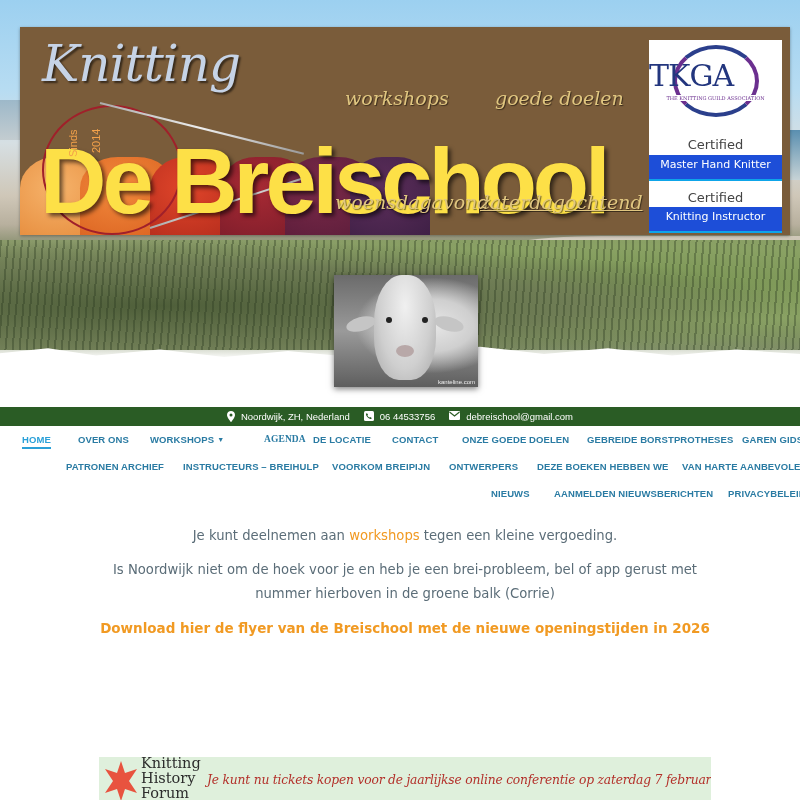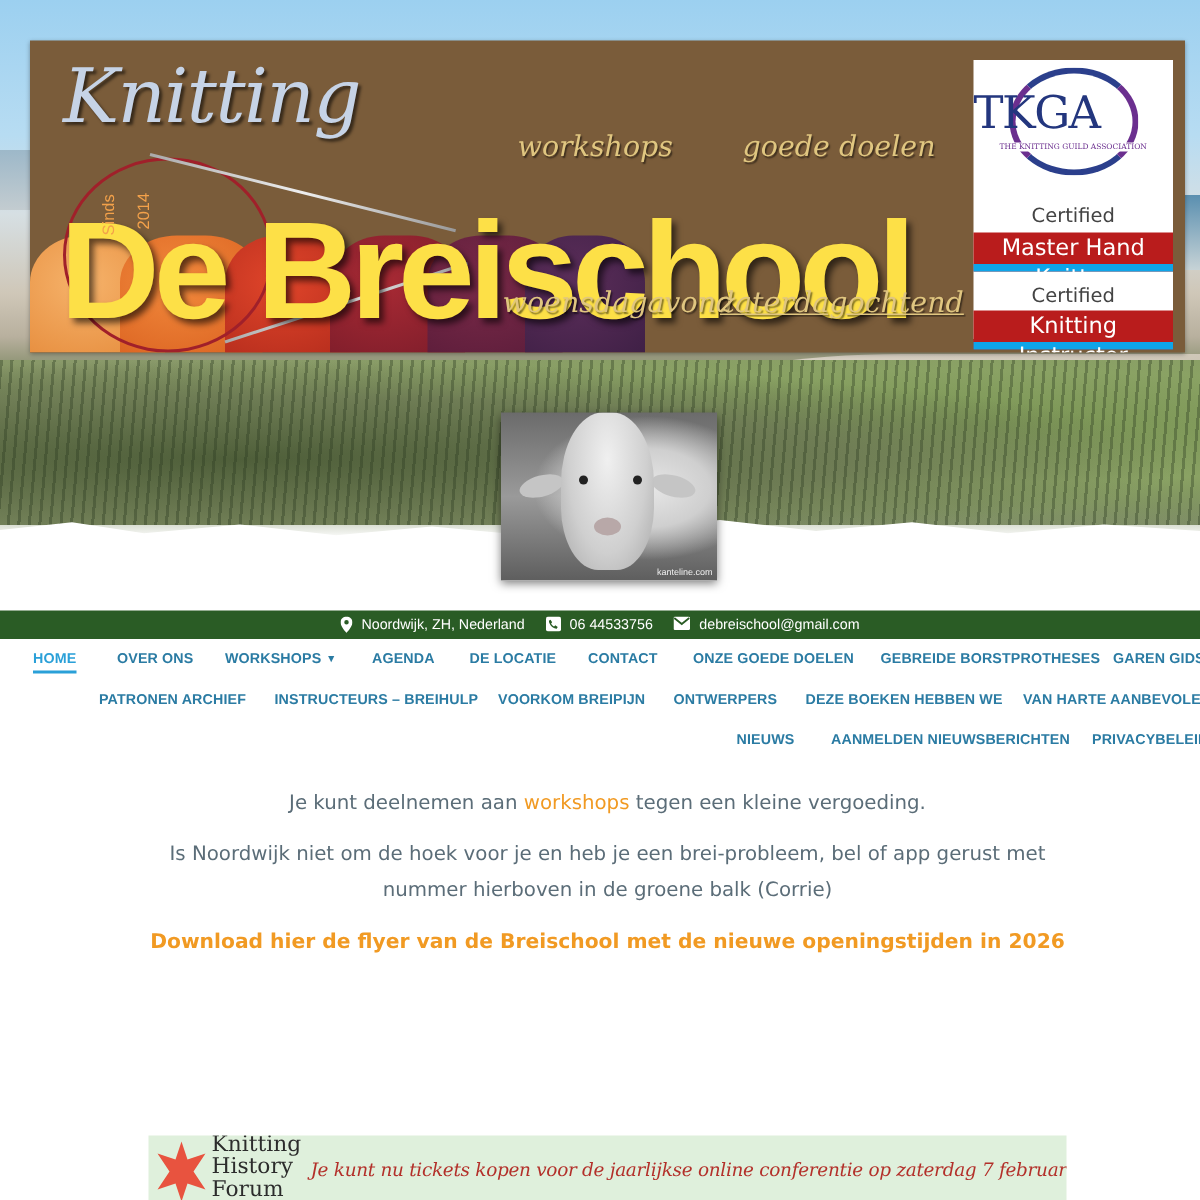--- a/index.html
+++ b/index.html
@@ -56,22 +56,22 @@
 
   .badge { position:absolute; left:629px; top:13px; width:133px; height:186px; background:#ffffff; }
   .badge .ring { position:absolute; left:24px; top:5px; width:86px; height:72px; border-radius:50%;
     border:4px solid #2b3f8c; border-left-color:#6b2f8f; border-right-color:#6b2f8f; }
   .badge .tkga { position:absolute; left:0; top:18px; width:136px; text-align:left; font-family:"DejaVu Serif", serif;
     font-size:30px; color:#23367e; letter-spacing:-1px; background:transparent; }
   .badge .guild { position:absolute; left:8px; top:55px; width:117px; text-align:center; font-size:5px; color:#6b2f8f; background:#fff; font-family:"DejaVu Serif", serif; }
   .badge .cert { position:absolute; left:0; width:133px; text-align:center; font-size:13px; color:#444; font-family:"DejaVu Sans", sans-serif; }
   .badge .cert1 { top:97px; }
   .badge .cert2 { top:150px; }
-  .badge .bar { position:absolute; left:0; width:133px; height:20px; background:#b91c1c; color:#fff; text-align:center;
-    font-size:15px; line-height:20px; font-family:"DejaVu Sans", sans-serif; border-bottom:5px solid #0ea5e9; height:26px; }
+  .badge .bar { position:absolute; left:0; width:133px; height:20px; background:#1d4ed8; color:#fff; text-align:center;
+    font-size:11px; line-height:20px; font-family:"DejaVu Sans", sans-serif; border-bottom:2px solid #0ea5e9; height:26px; }
   .badge .bar1 { top:115px; }
   .badge .bar2 { top:167px; }
 
   
   .sheep { position:absolute; left:334px; top:275px; width:144px; height:112px; background:#888;
     box-shadow: 0 2px 6px rgba(0,0,0,0.5); overflow:hidden;
     background: radial-gradient(ellipse at 68% 45%, #e7e7e7 0%, #cfcfcf 30%, transparent 55%),
                 linear-gradient(180deg,#6b6b6b,#9a9a9a 50%,#5e5e5e); }
   .sheep .head { position:absolute; left:40px; top:0; width:62px; height:105px; border-radius:45% 45% 40% 40%;
     background: radial-gradient(ellipse at 50% 30%, #f0f0f0, #cfcfcf 60%, #a9a9a9); }
@@ -187,21 +187,21 @@
     </svg>
     <span>debreischool@gmail.com</span>
   </div>
 </div>
 
 <nav class="nav">
   <div class="nav-row" style="top:0;">
     <a class="nav-item active" style="left:22px;">HOME</a>
     <a class="nav-item" style="left:78px;">OVER ONS</a>
     <a class="nav-item" style="left:150px;"><span>WORKSHOPS</span><span class="chev">▼</span></a>
-    <a class="nav-item" style="left:248px;">AGENDA</a>
+    <a class="nav-item" style="left:264px;font-family:Liberation Serif, serif;">AGENDA</a>
     <a class="nav-item" style="left:313px;">DE LOCATIE</a>
     <a class="nav-item" style="left:392px;">CONTACT</a>
     <a class="nav-item" style="left:462px;">ONZE GOEDE DOELEN</a>
     <a class="nav-item" style="left:587px;">GEBREIDE BORSTPROTHESES</a>
     <a class="nav-item" style="left:742px;">GAREN GIDS</a>
   </div>
   <div class="nav-row" style="top:27px;">
     <a class="nav-item" style="left:66px;">PATRONEN ARCHIEF</a>
     <a class="nav-item" style="left:183px;">INSTRUCTEURS – BREIHULP</a>
     <a class="nav-item" style="left:332px;">VOORKOM BREIPIJN</a>

